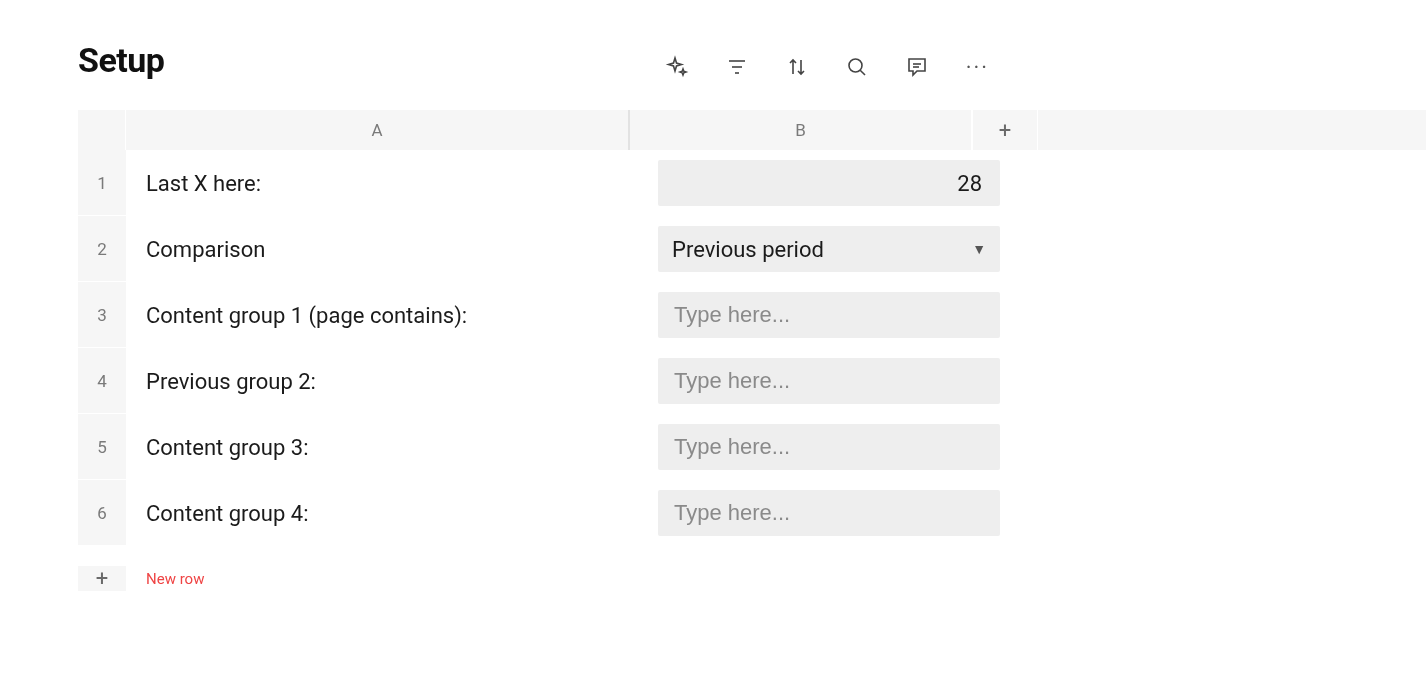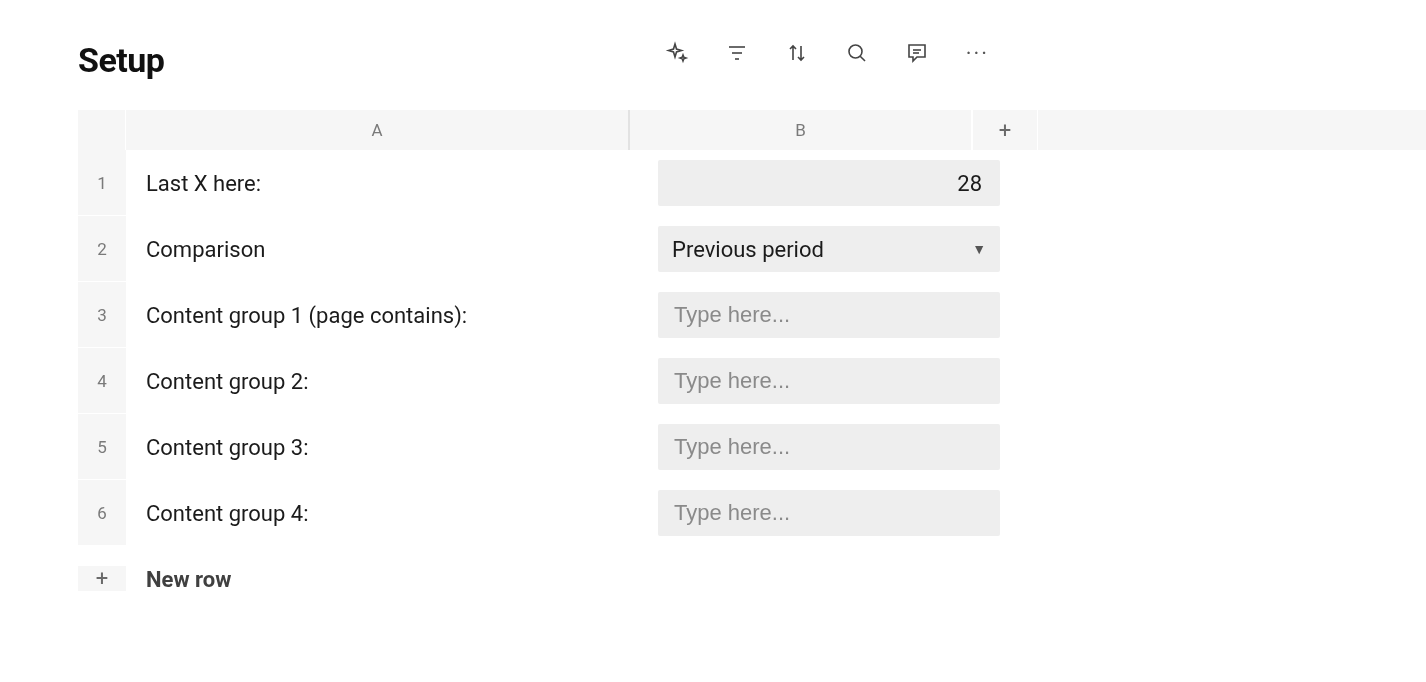--- a/index.html
+++ b/index.html
@@ -9,21 +9,21 @@
     font-family: -apple-system, BlinkMacSystemFont, "Segoe UI", Roboto, Helvetica, Arial, sans-serif;
     background: #fff;
     color: #111;
   }
   .page {
     padding: 40px 0 0 78px;
     width: 1426px;
   }
   .header {
     display: flex;
-    align-items: flex-start;
+    align-items: flex-end;
     margin-bottom: 30px;
   }
   .title {
     font-size: 34px;
     font-weight: 700;
     letter-spacing: -0.5px;
     flex: 0 0 auto;
   }
   .toolbar {
     display: flex;
@@ -143,23 +143,22 @@
     display: flex;
     height: 66px;
     align-items: center;
   }
   .new-row .row-num {
     font-size: 22px;
     color: #6a6a6a;
   }
   .new-row-label {
     padding-left: 20px;
-    font-size: 22px;
-    color: #404040;
-    font-weight: bold;
+    font-size: 15px;
+    color: #ef4444;
   }
 </style>
 </head>
 <body>
 
 <div class="page">
   <div class="header">
     <div class="title">Setup</div>
     <div class="toolbar">
       <div class="toolbar-btn">
@@ -230,21 +229,21 @@
       <div class="row-label">Content group 1 (page contains):</div>
       <div class="row-value">
         <div class="value-box value-input">
           <input type="text" placeholder="Type here..." style="">
         </div>
       </div>
     </div>
 
     <div class="grid-row">
       <div class="row-num">4</div>
-      <div class="row-label">Content group 2:</div>
+      <div class="row-label">Previous group 2:</div>
       <div class="row-value">
         <div class="value-box value-input">
           <input type="text" placeholder="Type here..." style="">
         </div>
       </div>
     </div>
 
     <div class="grid-row">
       <div class="row-num">5</div>
       <div class="row-label">Content group 3:</div>

